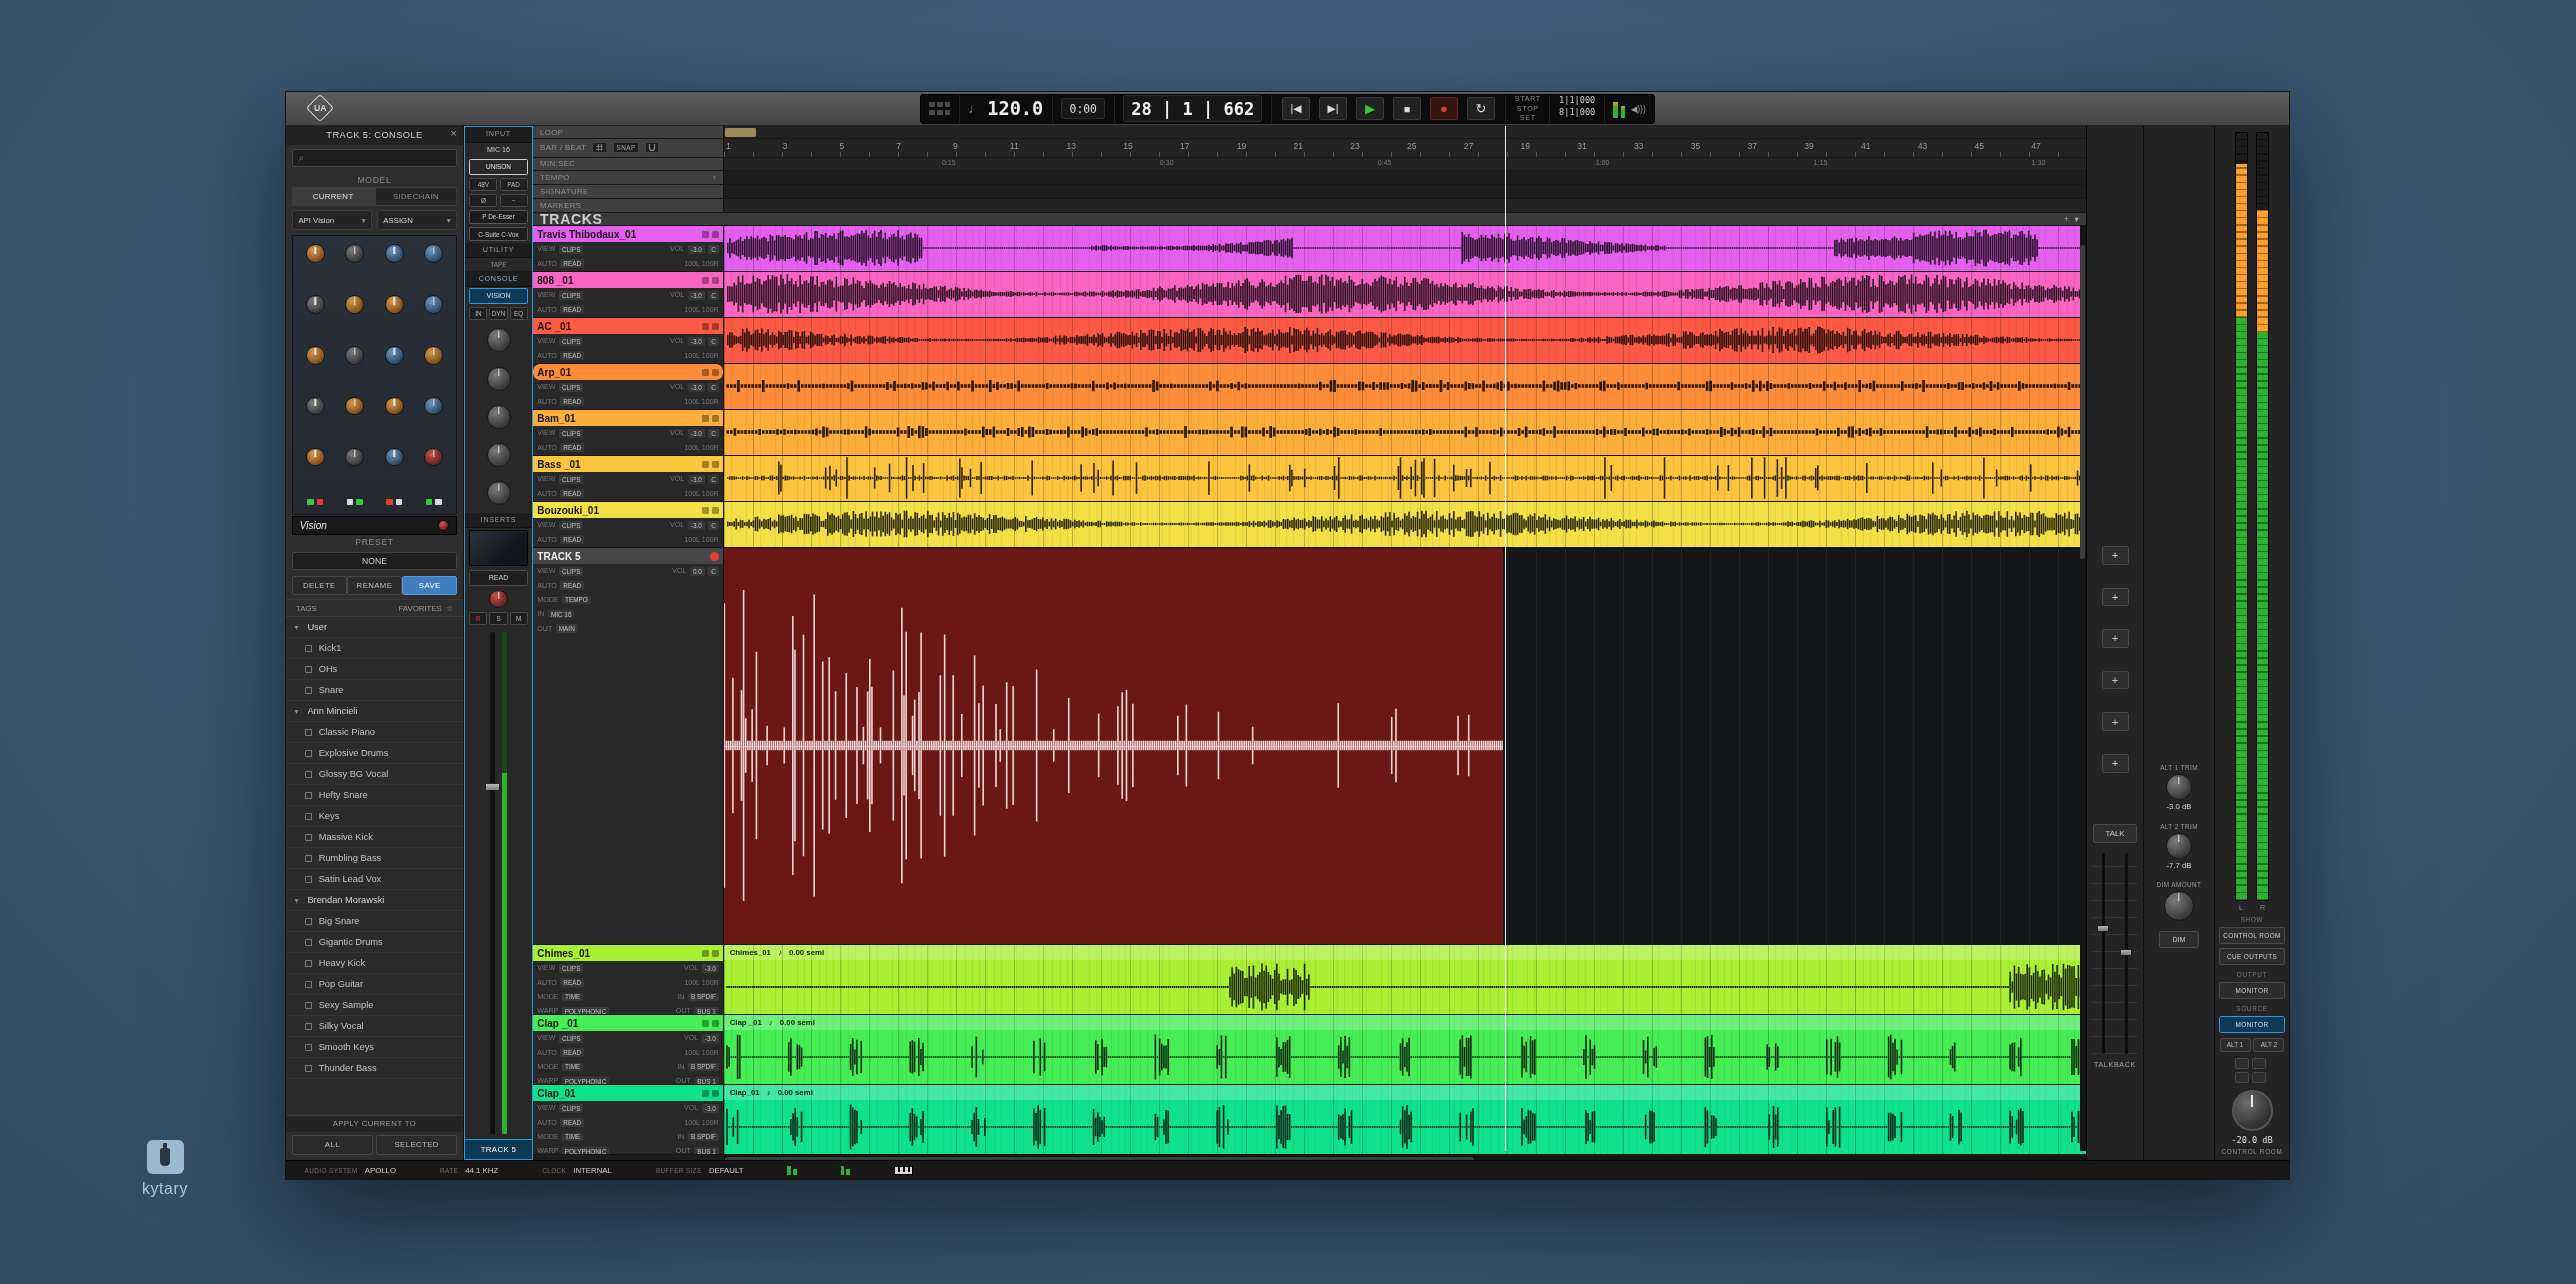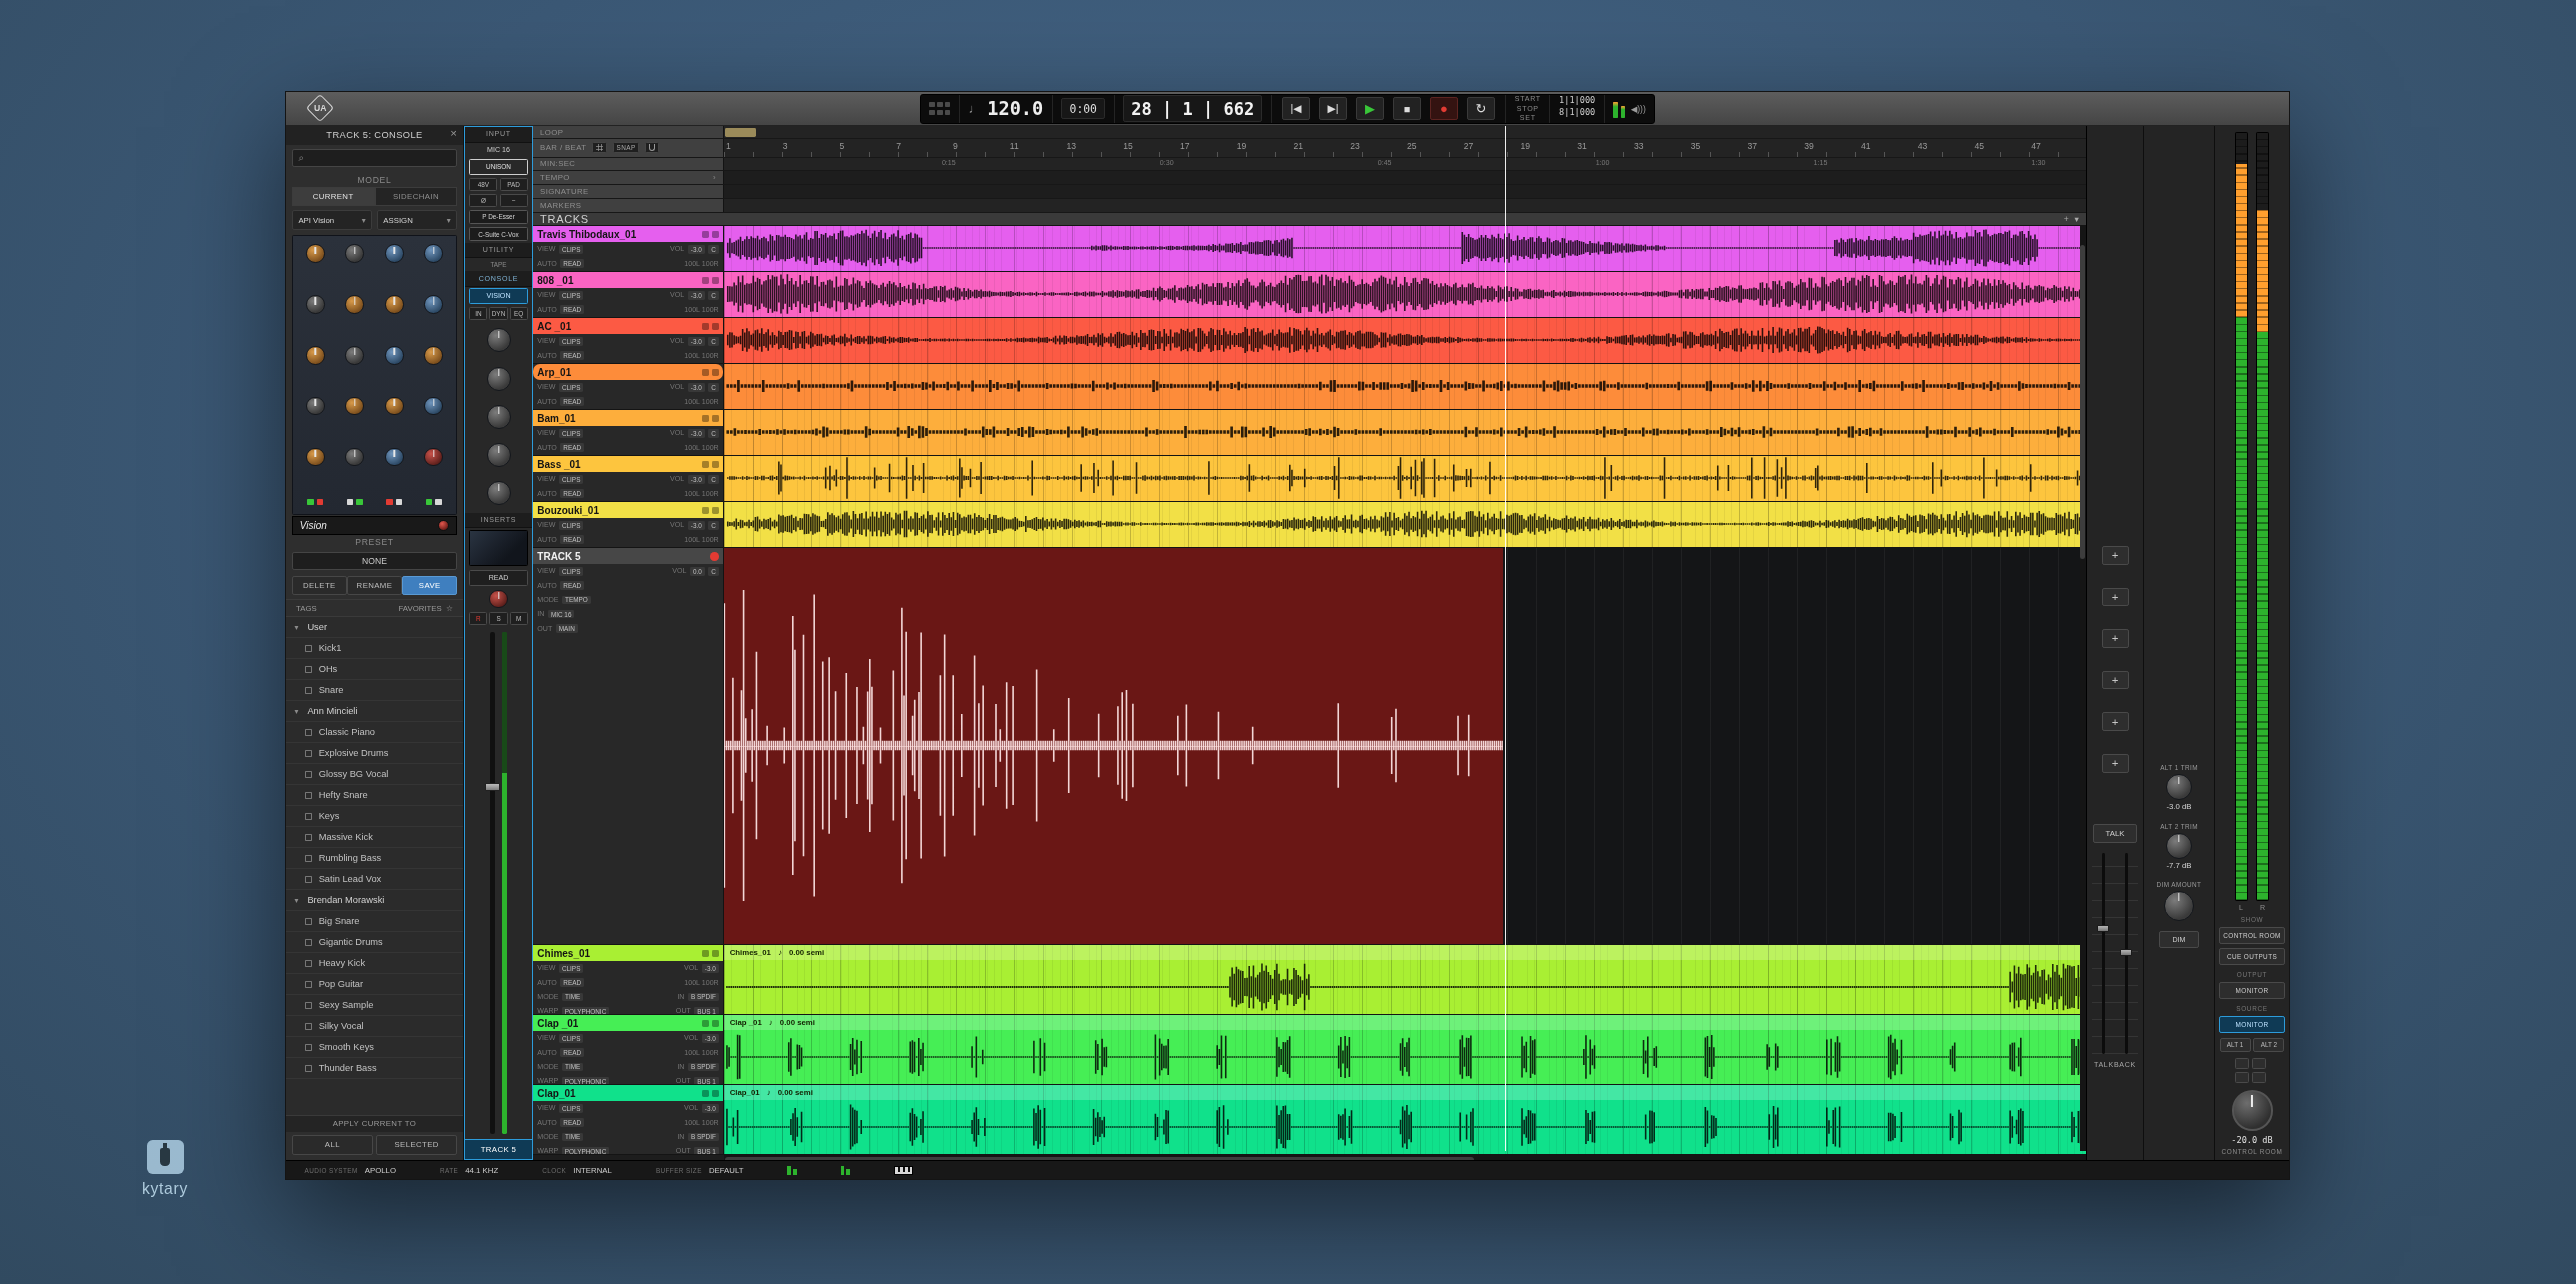--- a/index.html
+++ b/index.html
@@ -158,21 +158,21 @@
   .magnet{width:6.4px;height:7.1px;border:1.4px solid #9a9a9a;border-top:none;border-radius:0 0 4.3px 4.3px}
   .loop-block{position:absolute;left:1.4px;top:2.1px;width:31px;height:8.6px;background:#9b8b5a;border-radius:1.4px}
   .bars{display:flex;height:100%;align-items:flex-start;padding-top:2.1px}
   .bars span{flex:1;font-size:8.6px;color:#9a9a9a;padding-left:2.1px}
   .bb-ticks{position:absolute;left:0;right:0;bottom:0;height:5px;
        background:repeating-linear-gradient(90deg,#555 0 0.7px,transparent 0.7px 29px)}
   .times span{position:absolute;top:1.4px;font-size:7.1px;color:#787878}
   .tempo-val,.sig-val{position:absolute;left:5.7px;top:1.4px;font-size:8.6px;color:#c9c9c9}
   .tracksbar{height:13px;flex:0 0 auto;background:#3a3a3a;border-bottom:0.7px solid #141414;display:flex;
              align-items:center;padding:0 7.1px;gap:7.1px}
-  .tracksbar .tt{font-size:11px;font-weight:normal;color:#cfcfcf;letter-spacing:0.7px}
+  .tracksbar .tt{font-size:14px;font-weight:bold;color:#cfcfcf;letter-spacing:0.7px}
   .tracksbar .right{margin-left:auto;display:flex;gap:5.7px;color:#aaa;font-size:8.6px}
   .tracksbar .right span{cursor:pointer}
 
   .contents{display:contents}
   .t-row{display:flex;flex:0 0 auto;border-bottom:1.4px solid #141414}
   .trk{height:46px}
   .t-head{width:191px;flex:0 0 auto;background:#282828;border-right:0.7px solid #131313;display:flex;
           flex-direction:column;overflow:hidden}
   .t-name{height:15.7px;display:flex;align-items:center;padding:0 4.3px;color:#141414;font-size:10px;font-weight:bold;
           flex:0 0 auto;cursor:pointer}

